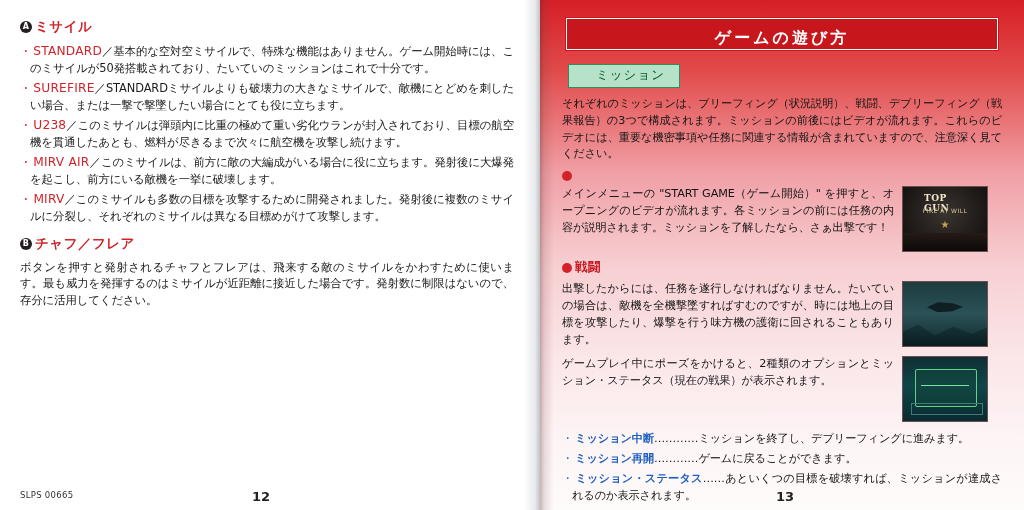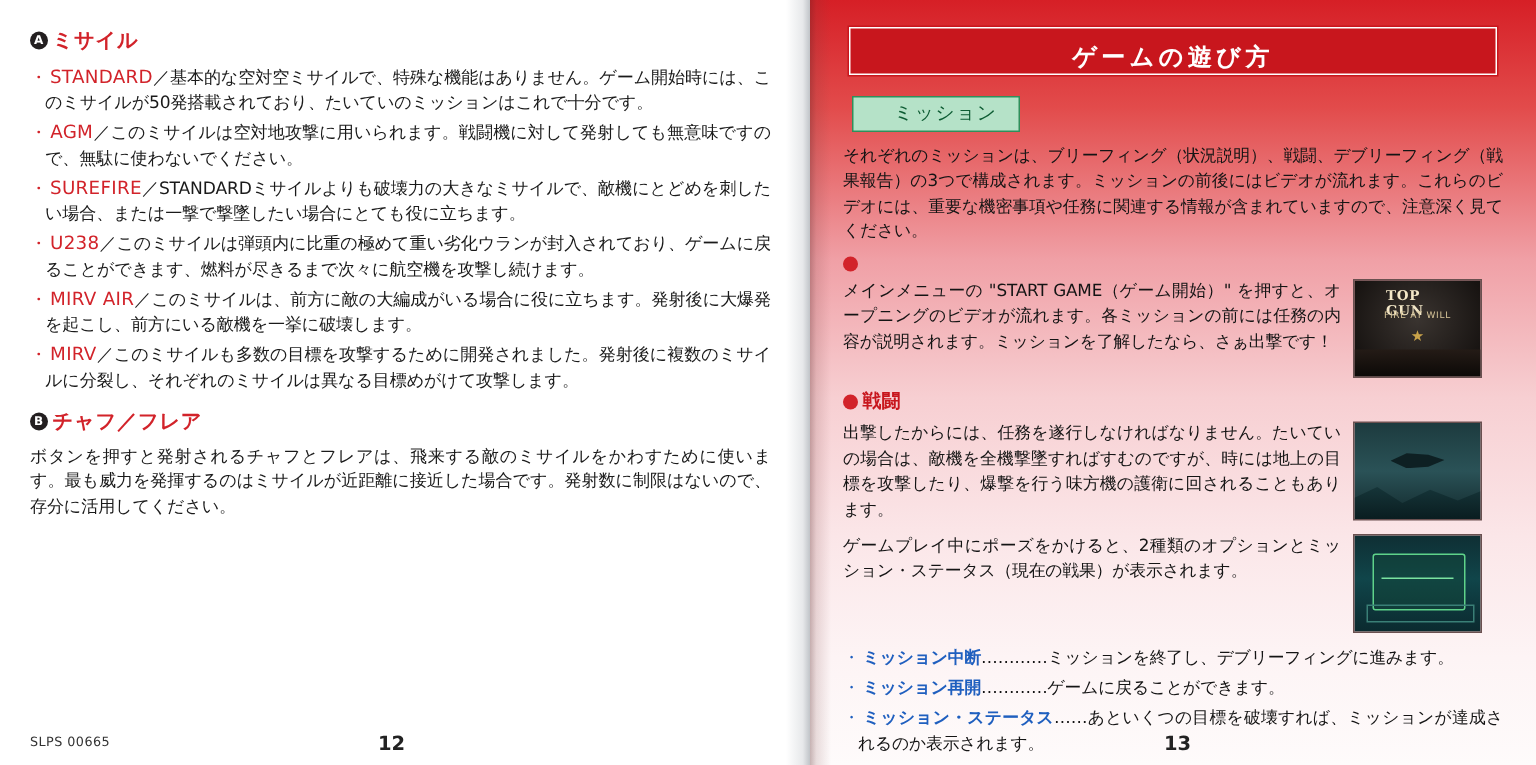--- a/index.html
+++ b/index.html
@@ -265,27 +265,24 @@
       <span class="bullet-a">A</span>
       <span>ミサイル</span>
     </div>
 
 
     <div class="missile-list">
       <p class="missile-item">
         <span class="dot">・</span><span class="mname">STANDARD</span><span>／基本的な空対空ミサイルで、特殊な機能はありません。ゲーム開始時には、このミサイルが50発搭載されており、たいていのミッションはこれで十分です。</span>
       </p>
       <p class="missile-item">
-        <span class="dot">・</span><span class="mname">AGM</span><span>／このミサイルは空対地攻撃に用いられます。戦闘機に対して発射しても無意味ですので、無駄に使わないでください。</span>
-      </p>
-      <p class="missile-item">
         <span class="dot">・</span><span class="mname">SUREFIRE</span><span>／STANDARDミサイルよりも破壊力の大きなミサイルで、敵機にとどめを刺したい場合、または一撃で撃墜したい場合にとても役に立ちます。</span>
       </p>
       <p class="missile-item">
-        <span class="dot">・</span><span class="mname">U238</span><span>／このミサイルは弾頭内に比重の極めて重い劣化ウランが封入されており、ゲームに戻ることができます、燃料が尽きるまで次々に航空機を攻撃し続けます。</span>
+        <span class="dot">・</span><span class="mname">U238</span><span>／このミサイルは弾頭内に比重の極めて重い劣化ウランが封入されており、目標の航空機を貫通したあとも、燃料が尽きるまで次々に航空機を攻撃し続けます。</span>
       </p>
       <p class="missile-item">
         <span class="dot">・</span><span class="mname">MIRV AIR</span><span>／このミサイルは、前方に敵の大編成がいる場合に役に立ちます。発射後に大爆発を起こし、前方にいる敵機を一挙に破壊します。</span>
       </p>
       <p class="missile-item">
         <span class="dot">・</span><span class="mname">MIRV</span><span>／このミサイルも多数の目標を攻撃するために開発されました。発射後に複数のミサイルに分裂し、それぞれのミサイルは異なる目標めがけて攻撃します。</span>
       </p>
     </div>
 
     <div class="sec-head">

